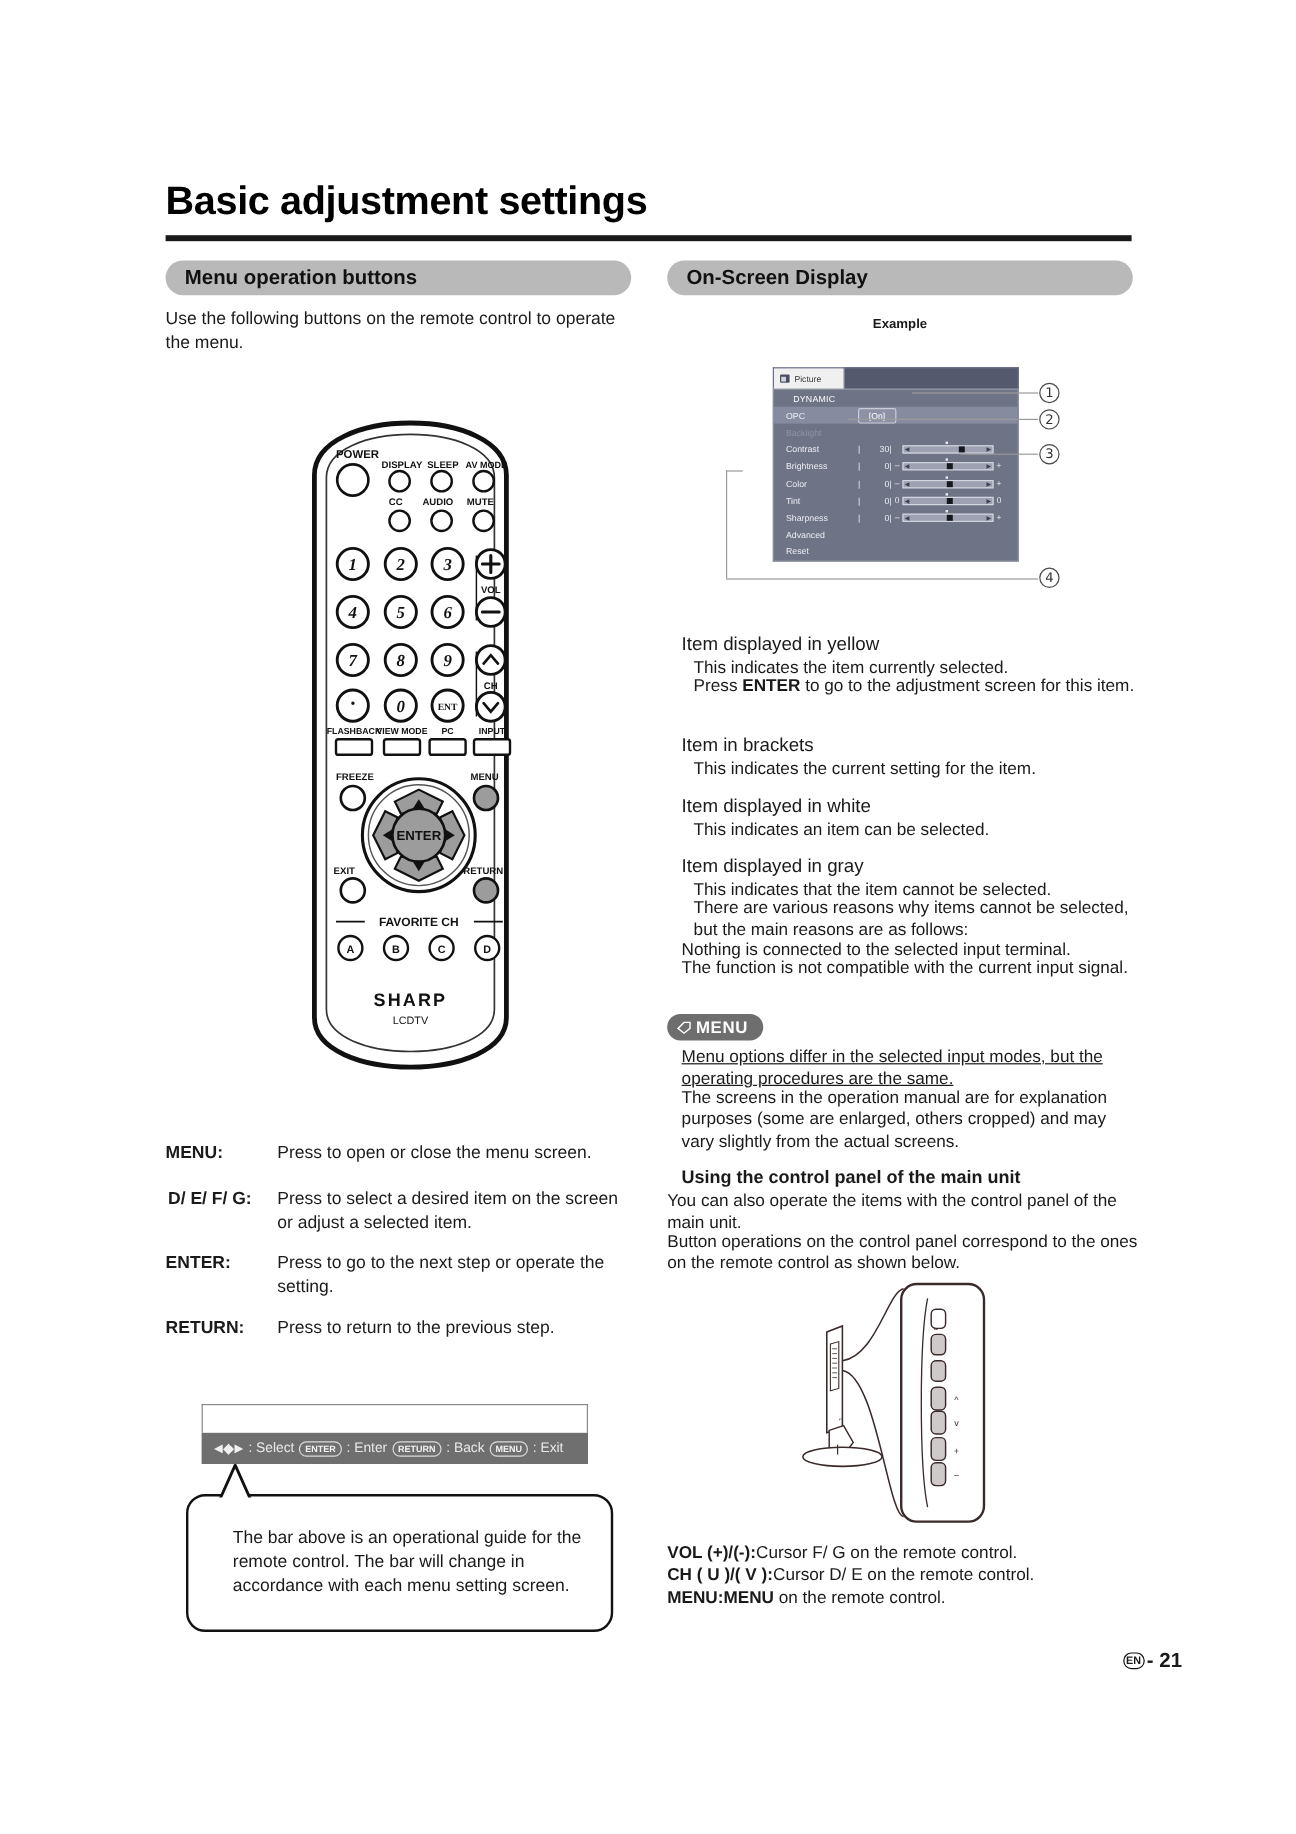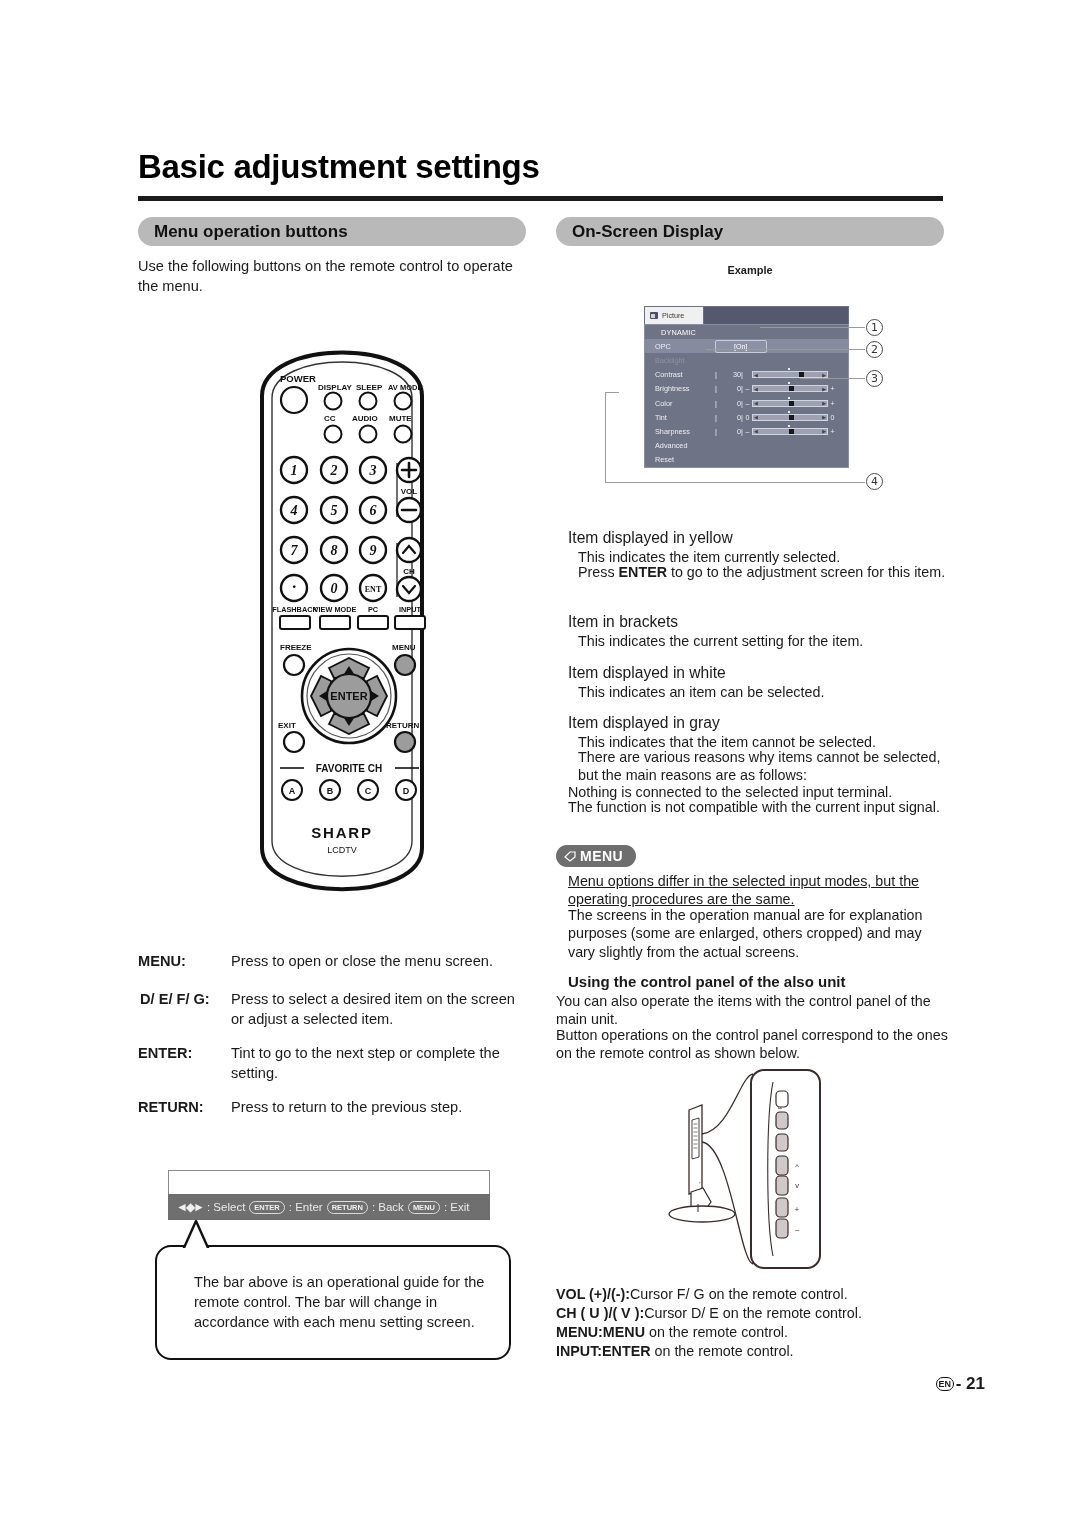--- a/index.html
+++ b/index.html
@@ -73,21 +73,21 @@
   .osd-row {
     height:14.2px; display:flex; align-items:center;
     font-size:7.3px; color:#eceef4; padding-left:10px;
   }
   .osd-row.dynamic { color:#ffffff; padding-left:16px; letter-spacing:.2px; }
   .osd-row.highlight { background:#878ba0; }
   .osd-row.dim { color:#8f93a6; }
   .osd-label { width:56px; flex:none; }
   .osd-bracket {
     background:#8d91a6; border:1px solid #c9ccd8;
-    padding:1px 18px; font-size:7.2px; color:#fff; border-radius:2px;
+    padding:1px 8px; font-size:7.2px; color:#fff; border-radius:2px;
     margin-left:4px;
   }
   .osd-pipe { width:10px; text-align:center; flex:none; }
   .osd-val  { width:22px; text-align:right; flex:none; }
   .osd-sign { width:9px; text-align:center; flex:none; font-size:7px;}
   .slider {
     position:relative; width:76px; height:7px; background:#9da1b1;
     border:1px solid #d2d5df; display:flex; align-items:center;
     justify-content:space-between;
   }
@@ -303,21 +303,21 @@
     </svg>
   </div>
 
   <div class="t b" style="left:138px; top:952px;">MENU:</div>
   <div class="t" style="left:231px; top:952px; width:300px;">Press to open or close the menu screen.</div>
 
   <div class="t b" style="left:140px; top:990px;">D/ E/ F/ G:</div>
   <div class="t" style="left:231px; top:990px; width:300px;">Press to select a desired item on the screen or adjust a selected item.</div>
 
   <div class="t b" style="left:138px; top:1044px;">ENTER:</div>
-  <div class="t" style="left:231px; top:1044px; width:300px;">Tint to go to the next step or complete the setting.</div>
+  <div class="t" style="left:231px; top:1044px; width:300px;">Press to go to the next step or operate the setting.</div>
 
   <div class="t b" style="left:138px; top:1098px;">RETURN:</div>
   <div class="t" style="left:231px; top:1098px; width:300px;">Press to return to the previous step.</div>
 
   <div class="guide-wrap">
     <div class="guide-top"></div>
     <div class="guide-bar">
       <span class="dpad-glyph">◄◆►</span>
       <span>: Select</span>
       <span class="keycap">ENTER</span>
@@ -470,21 +470,21 @@
 
   <div class="note-badge">
     <svg class="note-tag-icon" viewBox="0 0 12 12">
       <path d="M1 7 L6 2 L11 2 L11 7 L6 11 Z" fill="none" stroke="#ffffff" stroke-width="1.2"></path>
     </svg>
     <span>MENU</span>
   </div>
   <div class="t sub" style="left:568px; top:872px; width:378px;text-decoration:underline;">Menu options differ in the selected input modes, but the operating procedures are the same.</div>
   <div class="t sub" style="left:568px; top:906px; width:378px;">The screens in the operation manual are for explanation purposes (some are enlarged, others cropped) and may vary slightly from the actual screens.</div>
 
-  <div class="t b" style="left:568px; top:972px; width:380px; font-size:15px;">Using the control panel of the also unit</div>
+  <div class="t b" style="left:568px; top:972px; width:380px; font-size:15px;">Using the control panel of the main unit</div>
   <div class="t sub" style="left:556px; top:992px; width:392px;">You can also operate the items with the control panel of the main unit.</div>
   <div class="t sub" style="left:556px; top:1026px; width:392px;">Button operations on the control panel correspond to the ones on the remote control as shown below.</div>
 
   <div style="position:absolute; left:645px; top:1062px;">
     <svg width="215" height="215" viewBox="0 0 215 215">
 
       <path d="M 44 48 L 57 43 L 57 128 L 44 132 Z" fill="#fff" stroke="#3a2a2a" stroke-width="1.3"></path>
       <path d="M 47 58 L 54 56 L 54 95 L 47 97 Z" fill="#fff" stroke="#3a2a2a" stroke-width="0.9"></path>
       <g stroke="#4a3a3a" stroke-width="0.7">
         <path d="M 48.5 62 H 52.5"></path>
@@ -533,21 +533,18 @@
 
   <div class="t" style="left:556px; top:1285px; width:400px; font-size:14.3px;">
     <b>VOL (+)/(-):</b><span>Cursor  F/ G on the remote control.</span>
   </div>
   <div class="t" style="left:556px; top:1304px; width:400px; font-size:14.3px;">
     <b>CH ( U )/( V ):</b><span>Cursor  D/ E on the remote control.</span>
   </div>
   <div class="t" style="left:556px; top:1323px; width:400px; font-size:14.3px;">
     <b>MENU:</b><b>MENU</b><span> on the remote control.</span>
   </div>
-  <div class="t" style="left:556px; top:1342px; width:400px; font-size:14.3px;">
-    <b>INPUT:</b><b>ENTER</b><span> on the remote control.</span>
-  </div>
 
   <div class="footer">
     <span class="en-circle">EN</span><span>- </span><span>21</span>
   </div>
 
 </div>
 
 </body></html>

